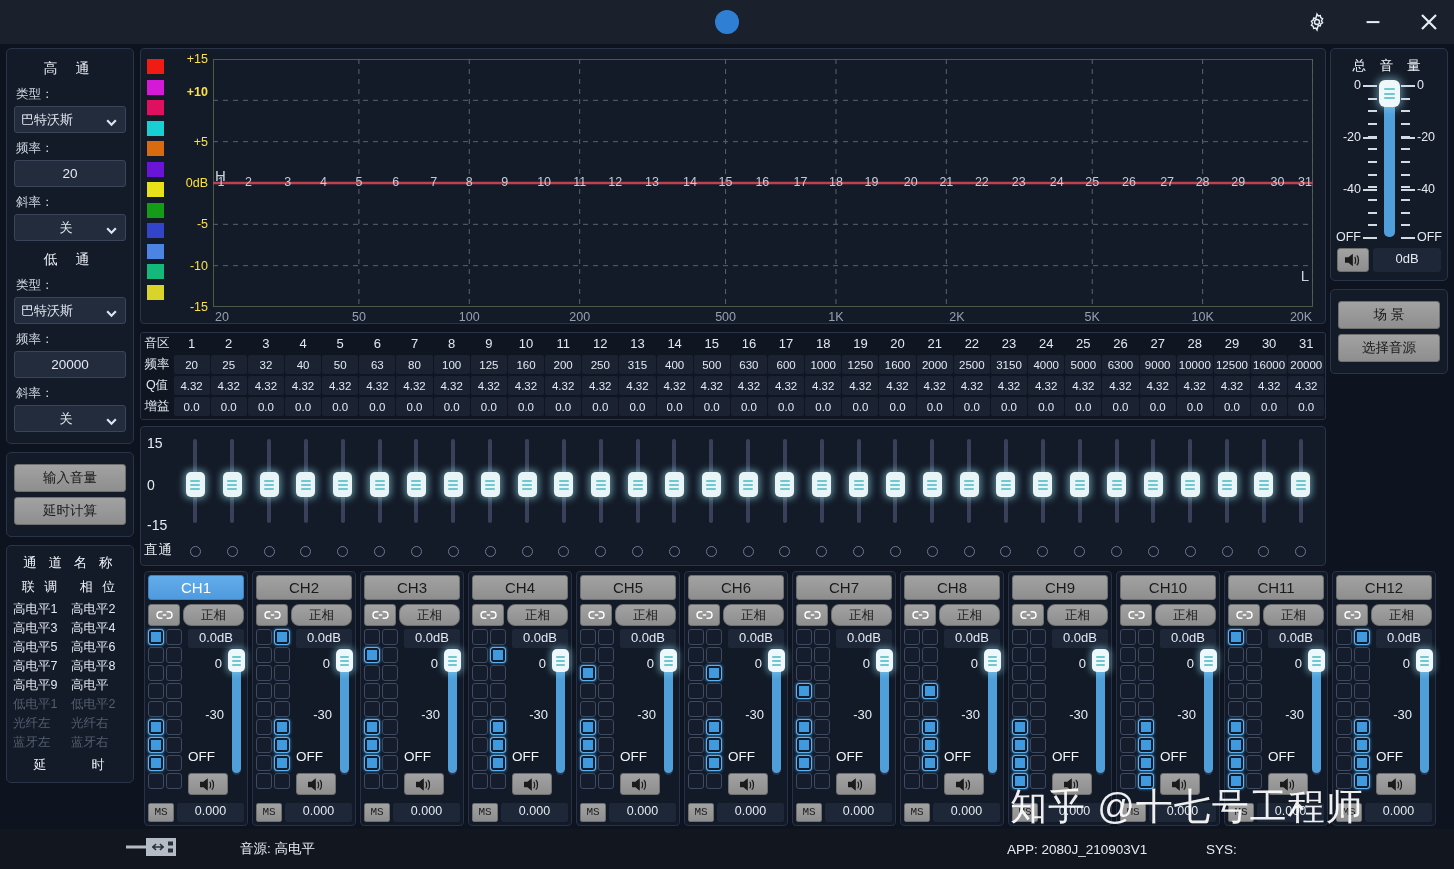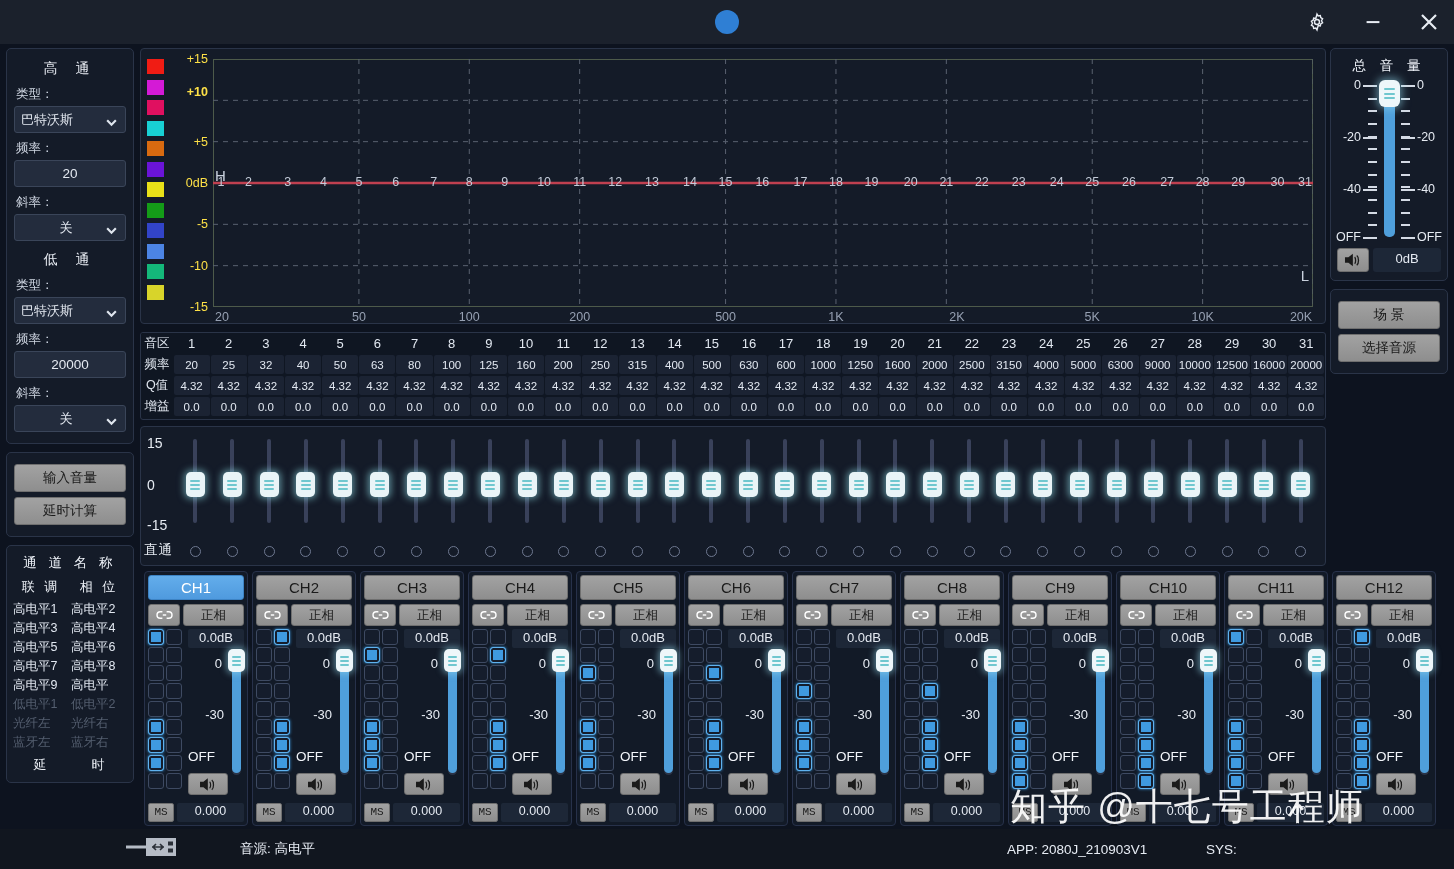--- a/index.html
+++ b/index.html
@@ -124,21 +124,21 @@
     height:25px; line-height:23px; text-align:center; font-size:15px; border-radius:3px;
     background:linear-gradient(#a2a2a2,#8e8e8e); border:1px solid #6f6f6f; color:#1b1b1b; cursor:pointer;
   }
   .ch-title.active { background:linear-gradient(#63adeb,#4f9ade); border-color:#3d83c4; color:#fff; }
   .ch-row2 { display:flex; gap:3px; margin-top:4px; }
   .ch-link {
     width:32px; height:22px; border-radius:3px; background:linear-gradient(#a2a2a2,#8e8e8e);
     border:1px solid #6f6f6f; display:flex; align-items:center; justify-content:center; cursor:pointer;
   }
   .ch-phase {
-    flex:1; height:22px; line-height:20px; text-align:center; font-size:12.5px; border-radius:3px;
+    flex:1; height:22px; line-height:20px; text-align:center; font-size:12.5px; border-radius:8px;
     background:linear-gradient(#a2a2a2,#8e8e8e); border:1px solid #6f6f6f; color:#1b1b1b; cursor:pointer;
   }
   .ch-body { display:flex; margin-top:3px; height:172px; }
   .ch-checks { width:38px; display:flex; flex-direction:column; gap:2px; }
   .chk-row { display:flex; gap:2px; }
   .chk {
     width:16px; height:16px; border:1px solid #3e4a62; border-radius:3px; background:#151d2c; cursor:pointer;
   }
   .chk.on { background:#3f9ae0; border-color:#5fb2ef; box-shadow:inset 0 0 0 2px #151d2c, 0 0 3px #3f9ae0; }
   .ch-right { flex:1; position:relative; }

